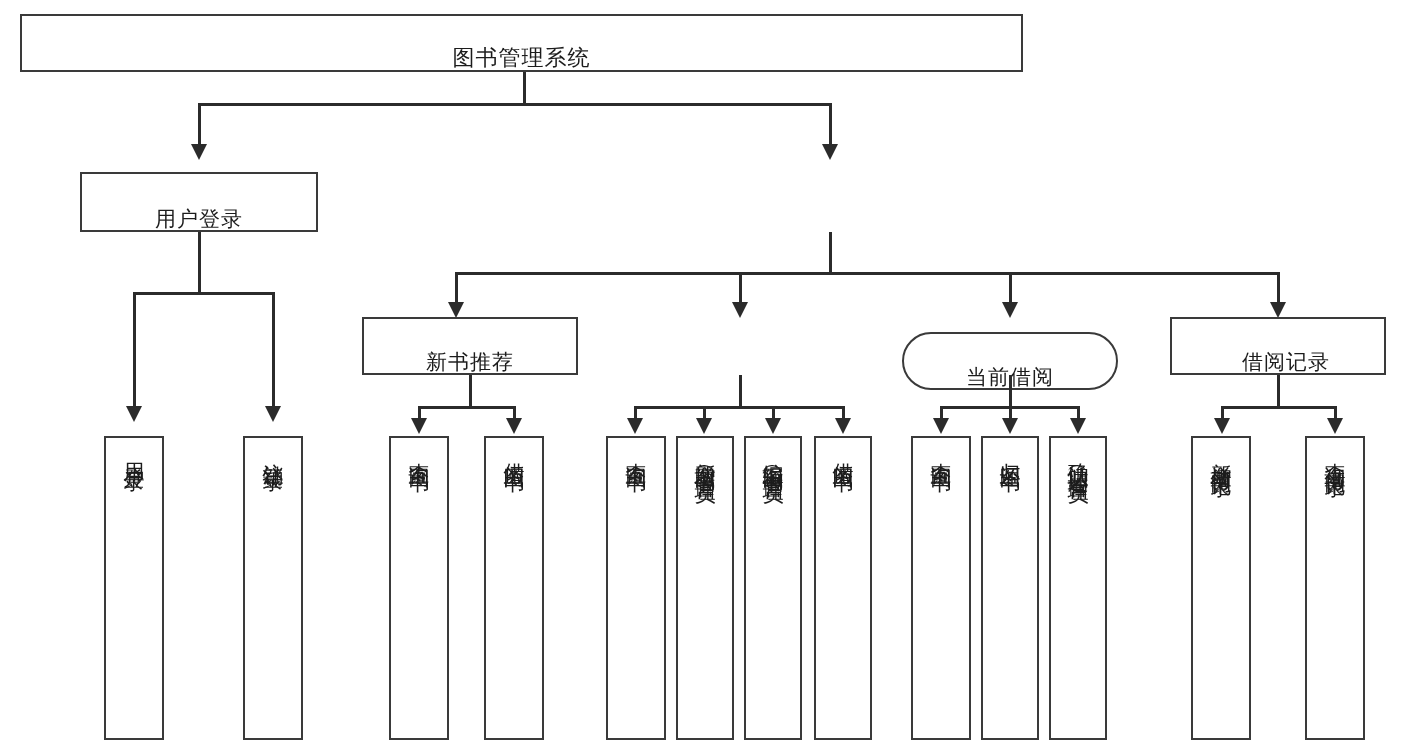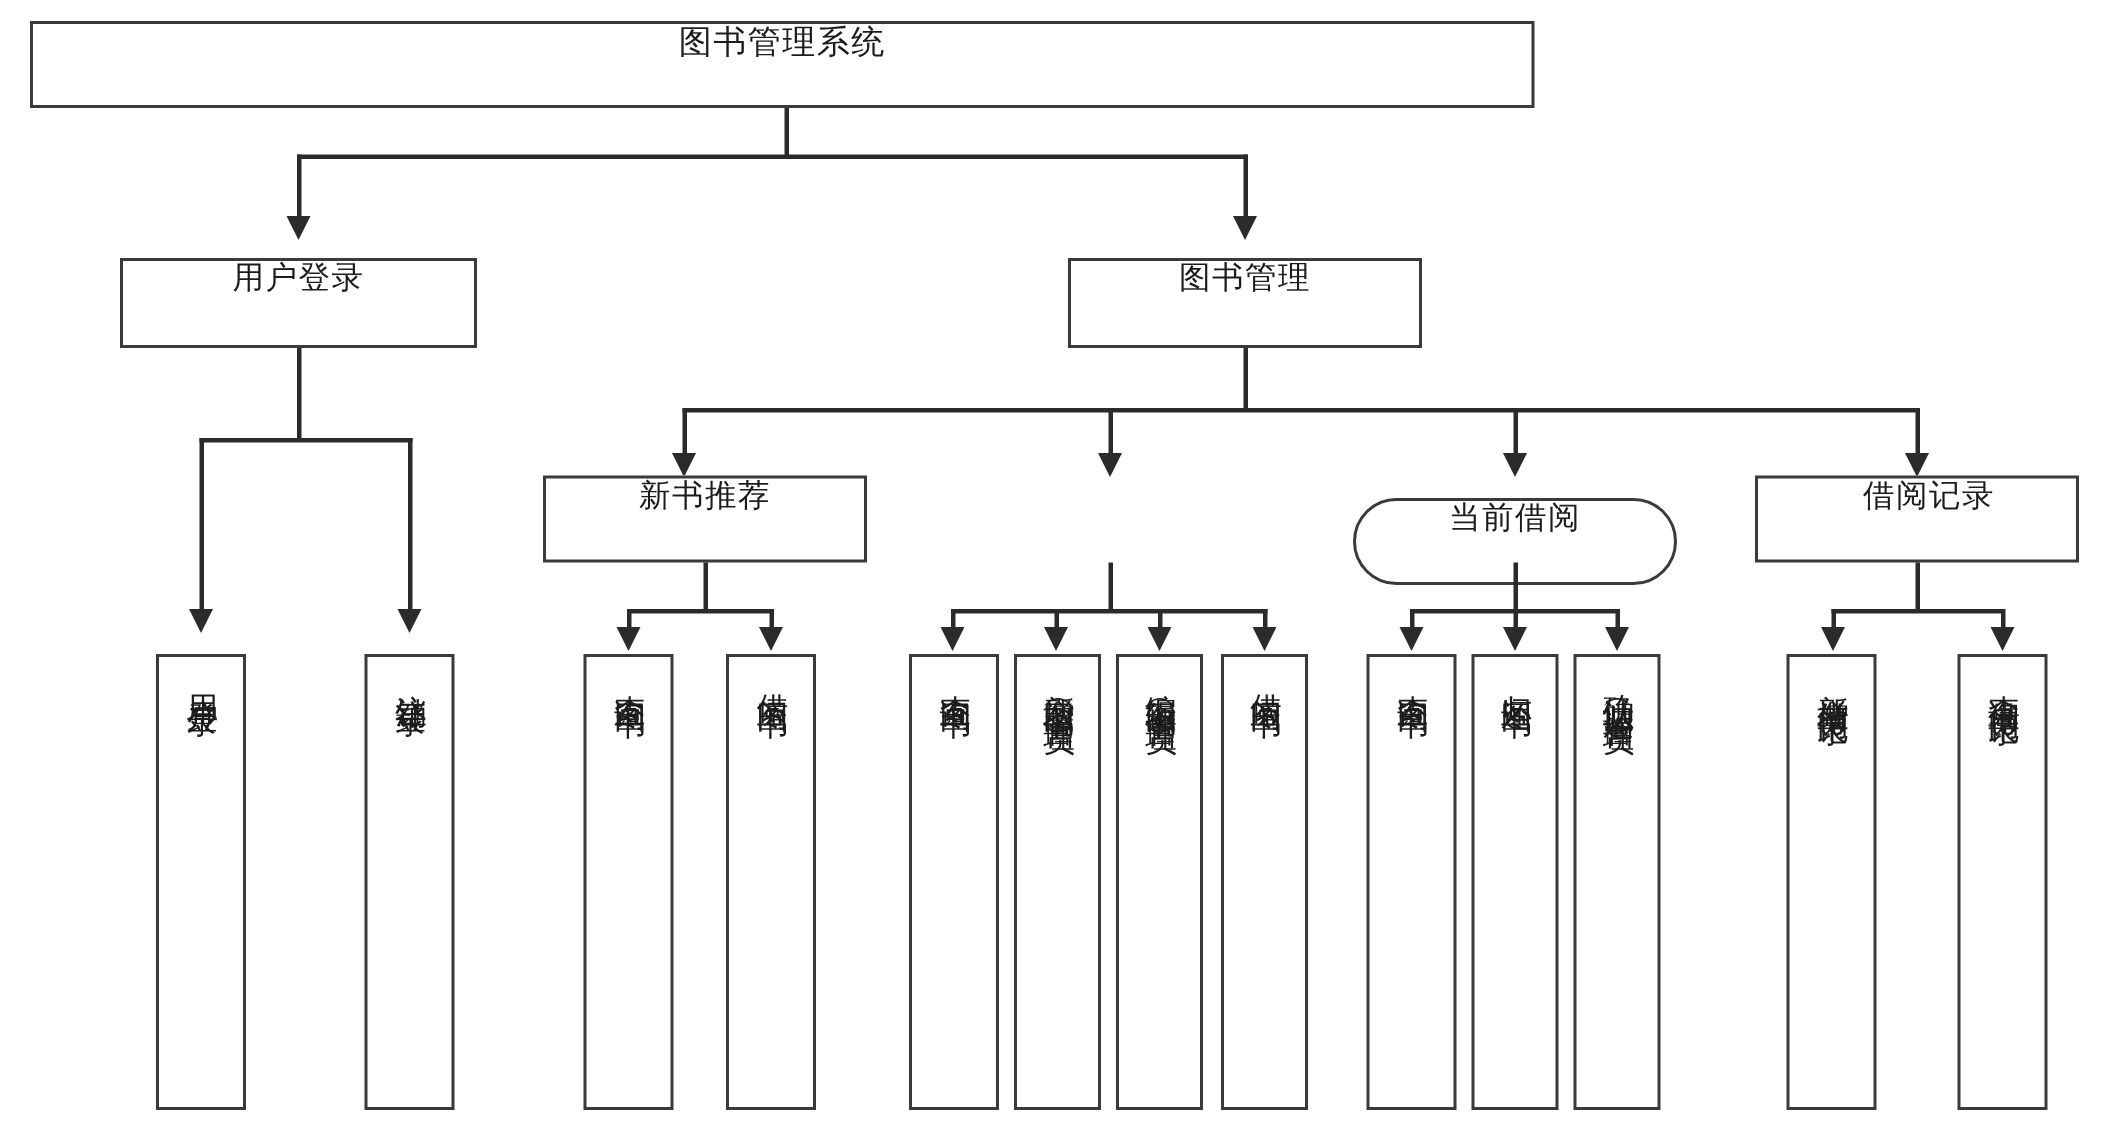--- a/index.html
+++ b/index.html
@@ -19,21 +19,21 @@
     overflow: hidden;
   }
 
   
   .node {
     position: absolute;
     box-sizing: border-box;
     background: #ffffff;
     border: 2px solid #3a3a3a;
     display: flex;
-    align-items: flex-start;
+    align-items: flex-end;
     justify-content: center;
     color: #1c1c1c;
     letter-spacing: 1px;
   }
   .node.h {               
     font-size: 21px;
     line-height: 1.1;
     white-space: nowrap;
   }
   .node.root {
@@ -90,23 +90,20 @@
 
   <div class="vline" style="left:523px; top:72px; height:33px;"></div>
   <div class="hline" style="left:198px; top:103px; width:634px;"></div>
   <div class="vline" style="left:198px; top:103px; height:43px;"></div>
   <div class="arrow" style="left:191px; top:144px;"></div>
   <div class="vline" style="left:829px; top:103px; height:43px;"></div>
   <div class="arrow" style="left:822px; top:144px;"></div>
 
   <div class="node h" style="left:80px; top:172px; width:238px; height:60px;">
     <span>用户登录</span>
-  </div>
-  <div class="node h" style="left:712px; top:172px; width:236px; height:60px;">
-    <span>图书管理</span>
   </div>
 
   <div class="vline" style="left:198px; top:232px; height:62px;"></div>
   <div class="hline" style="left:133px; top:292px; width:142px;"></div>
   <div class="vline" style="left:133px; top:292px; height:116px;"></div>
   <div class="arrow" style="left:126px; top:406px;"></div>
   <div class="vline" style="left:272px; top:292px; height:116px;"></div>
   <div class="arrow" style="left:265px; top:406px;"></div>
 
   <div class="vline" style="left:829px; top:232px; height:42px;"></div>

